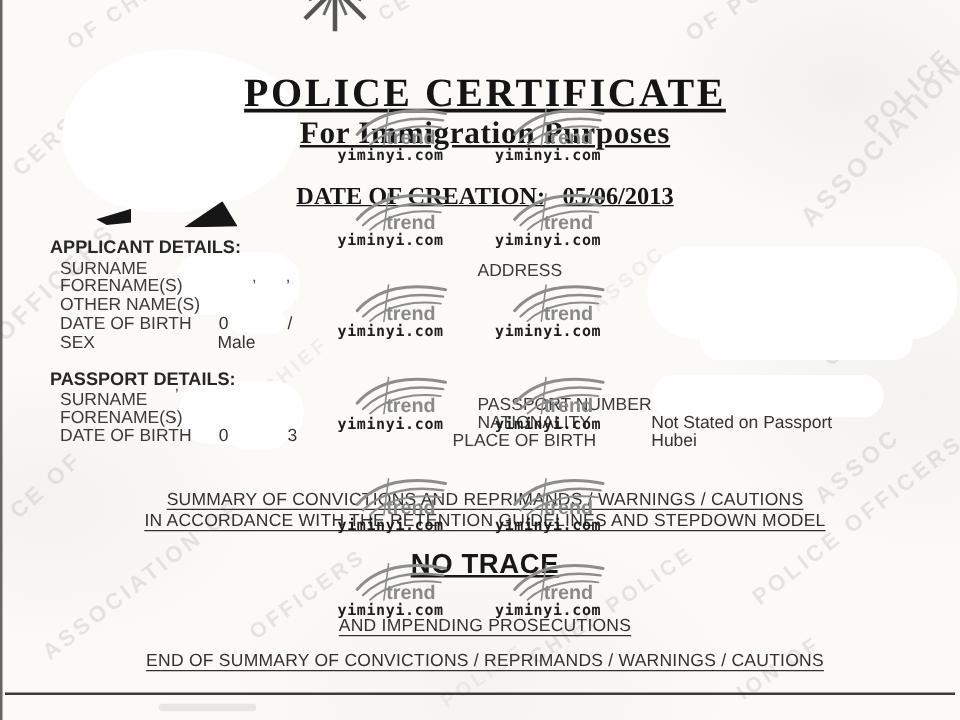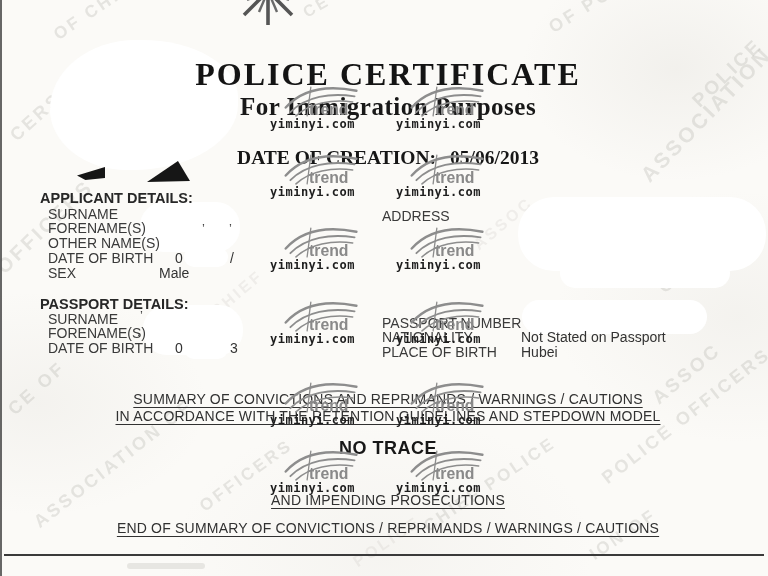--- a/index.html
+++ b/index.html
@@ -13,36 +13,36 @@
       #fbfaf7;}
   
   .bgf{position:absolute;z-index:1;font-weight:700;color:rgba(168,166,158,.26);
     letter-spacing:3px;white-space:nowrap;transform-origin:0 0;font-size:18px;}
   .bgf2{color:rgba(172,170,162,.15);}
   
   .blob{position:absolute;background:#ffffff;z-index:2;}
   
   .ink{position:absolute;background:#161616;z-index:3;}
   
-  .center-col{position:absolute;left:8px;width:760px;text-align:center;z-index:4;}
+  .center-col{position:absolute;left:8px;width:760px;text-align:center;z-index:4;text-decoration:underline;}
   .title{font-family:"Liberation Serif",serif;font-weight:700;font-size:32px;
     letter-spacing:2px;color:#141414;}
   .subtitle{font-family:"Liberation Serif",serif;font-weight:700;font-size:25px;
     letter-spacing:.5px;color:#181818;}
   .dateline{font-family:"Liberation Serif",serif;font-weight:700;font-size:19.5px;color:#161616;}
   .dateline .gap{margin-left:14px;}
   
   .lbl{position:absolute;z-index:4;font-size:14px;color:#3a3a3a;white-space:nowrap;}
   .hdr{position:absolute;z-index:4;font-size:14.5px;font-weight:700;color:#272727;white-space:nowrap;}
   .val{position:absolute;z-index:4;font-size:14px;color:#333;white-space:nowrap;}
   .mark{position:absolute;z-index:4;font-size:13px;color:#444;}
   
   .uline{font-size:14px;letter-spacing:.2px;color:#313131;text-decoration:underline;
     text-decoration-thickness:1.4px;text-underline-offset:3px;}
-  .notrace{font-size:18px;font-weight:700;letter-spacing:.5px;color:#171717;}
+  .notrace{font-size:22px;font-weight:700;letter-spacing:.5px;color:#171717;}
   
   .wm{position:absolute;width:104px;text-align:left;z-index:5;}
   .wlogo{width:80px;height:34px;display:block;margin:0 auto;}
   .wlogo path{stroke:#8d8d8d;fill:none;stroke-width:2.6;stroke-linecap:round;}
   .wlogo .p2{stroke-width:2;} .wlogo .p3{stroke-width:1.6;} .wlogo .pole{stroke-width:1.4;}
   .wlogo text{font-family:"Liberation Sans",sans-serif;font-weight:700;font-size:17px;fill:#898989;}
   .wm-site{font-family:"DejaVu Sans Mono",monospace;font-weight:700;font-size:12px;
     color:#1e1e1e;letter-spacing:.5px;margin-top:-1px;}
   .badge{position:absolute;left:230px;top:-47px;width:76px;height:76px;z-index:1;}
   .rule{position:absolute;left:4px;top:554px;width:760px;height:2px;background:#3a3a3a;z-index:4;}
@@ -122,34 +122,34 @@
   <div class="hdr" style="left:40px;top:190px">APPLICANT DETAILS:</div>
   <div class="lbl" style="left:48px;top:206px">SURNAME</div>
   <div class="lbl" style="left:48px;top:220px">FORENAME(S)</div>
   <div class="lbl" style="left:48px;top:235px">OTHER NAME(S)</div>
   <div class="lbl" style="left:48px;top:250px">DATE OF BIRTH</div>
   <div class="lbl" style="left:48px;top:265px">SEX</div>
   <div class="mark" style="left:202px;top:221px">’</div>
   <div class="mark" style="left:229px;top:221px">’</div>
   <div class="val" style="left:175px;top:250px">0</div>
   <div class="val" style="left:230px;top:250px">/</div>
-  <div class="val" style="left:159px;top:265px">Male</div>
+  <div class="val" style="left:174px;top:265px">Male</div>
   <div class="lbl" style="left:382px;top:208px">ADDRESS</div>
 
   <div class="hdr" style="left:40px;top:296px">PASSPORT DETAILS:</div>
   <div class="lbl" style="left:48px;top:311px">SURNAME</div>
   <div class="lbl" style="left:48px;top:325px">FORENAME(S)</div>
   <div class="lbl" style="left:48px;top:340px">DATE OF BIRTH</div>
   <div class="mark" style="left:140px;top:308px">’</div>
   <div class="mark" style="left:137px;top:324px">.</div>
   <div class="val" style="left:175px;top:340px">0</div>
   <div class="val" style="left:230px;top:340px">3</div>
   <div class="lbl" style="left:382px;top:315px">PASSPORT NUMBER</div>
   <div class="lbl" style="left:382px;top:329px">NATIONALITY</div>
-  <div class="lbl" style="left:382px;top:344px">PLACE OF BIRTH</div>
+  <div class="lbl" style="left:362px;top:344px">PLACE OF BIRTH</div>
   <div class="val" style="left:521px;top:329px">Not Stated on Passport</div>
   <div class="val" style="left:521px;top:344px">Hubei</div>
 
   <div class="center-col uline" style="top:391px">SUMMARY OF CONVICTIONS AND REPRIMANDS / WARNINGS / CAUTIONS</div>
   <div class="center-col uline" style="top:408px">IN ACCORDANCE WITH THE RETENTION GUIDELINES AND STEPDOWN MODEL</div>
   <div class="center-col notrace" style="top:438px">NO TRACE</div>
   <div class="center-col uline" style="top:520px">END OF SUMMARY OF CONVICTIONS / REPRIMANDS / WARNINGS / CAUTIONS</div>
   <div class="center-col uline" style="top:492px">AND IMPENDING PROSECUTIONS</div>
 
   <div class="wm" style="left:270px;top:84px">

